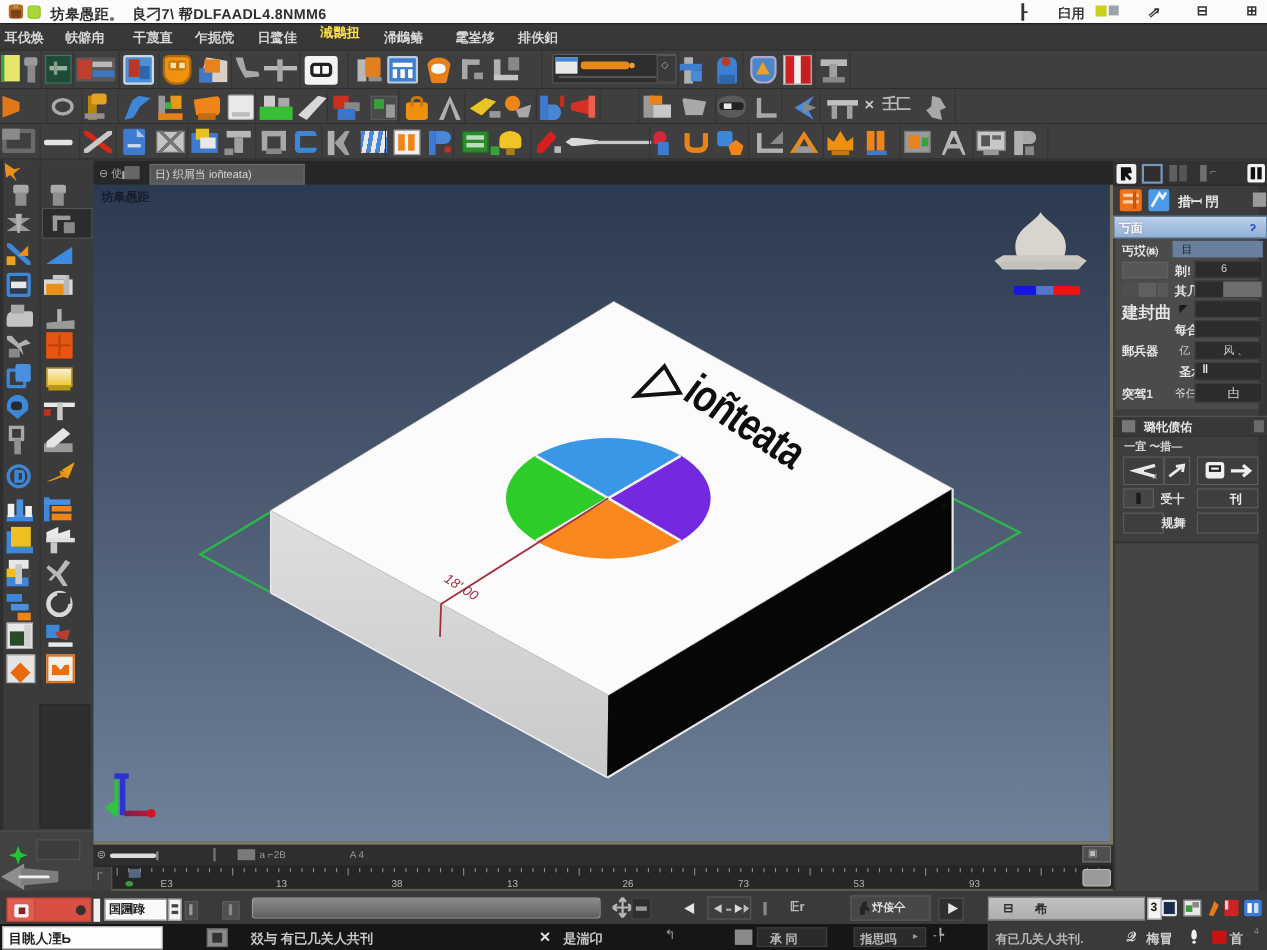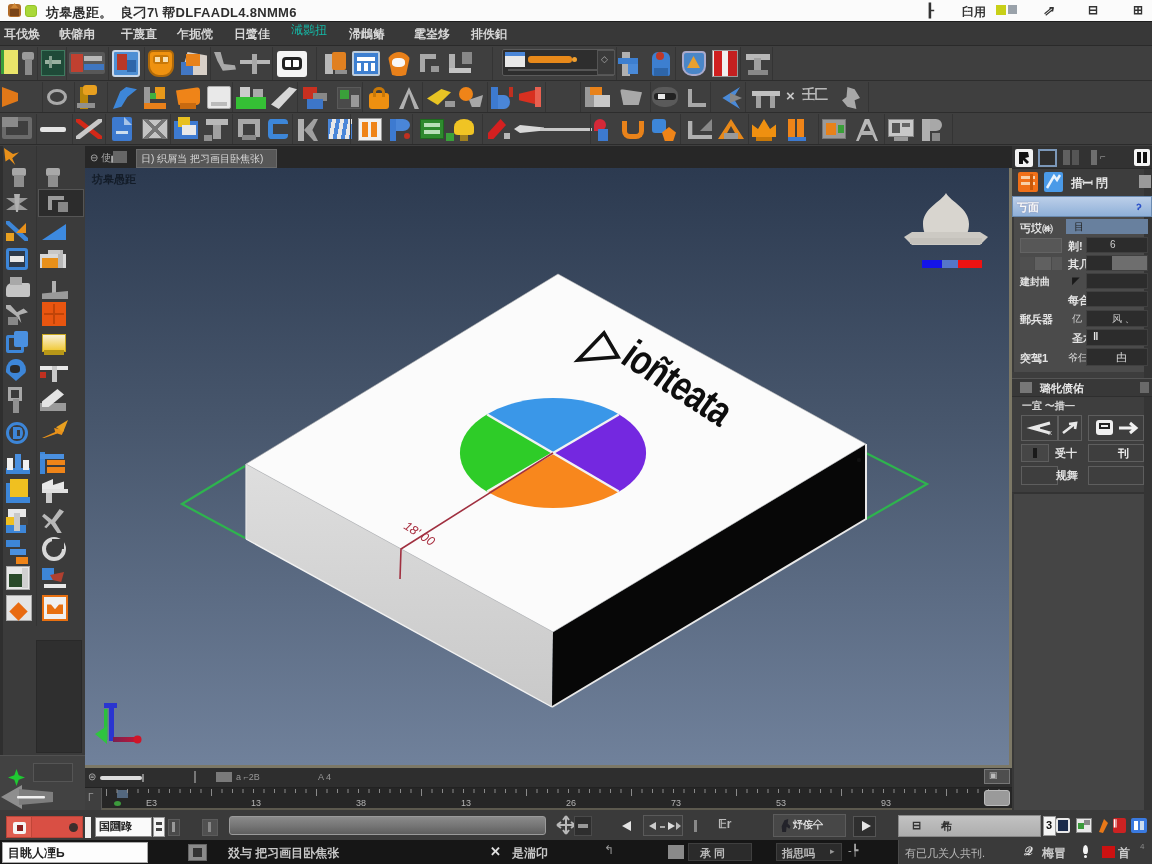--- a/index.html
+++ b/index.html
@@ -16,21 +16,21 @@
 <div style="position:absolute;left:1008px;top:5px;width:9px;height:9px;background:#9aa2aa;"></div>
 <div style="position:absolute;left:1044px;top:3px;white-space:nowrap;font-size:13px;color:#333;font-weight:bold;transform:skewX(-12deg);">⇗</div>
 <div style="position:absolute;left:1088px;top:3px;white-space:nowrap;font-size:12px;color:#333;font-weight:bold;">⊟</div>
 <div style="position:absolute;left:1133px;top:3px;white-space:nowrap;font-size:12px;color:#333;font-weight:bold;">⊞</div>
 <div style="position:absolute;left:0px;top:21px;width:1152px;height:25px;background:#383838;border-top:1px solid #1e1e1e;border-bottom:1px solid #2a2a2a;"></div>
 <div style="position:absolute;left:4px;top:26px;white-space:nowrap;font-size:12px;font-weight:bold;color:#d6d6d6;">耳伐焕</div>
 <div style="position:absolute;left:59px;top:26px;white-space:nowrap;font-size:12px;font-weight:bold;color:#d6d6d6;">㠸僻甪</div>
 <div style="position:absolute;left:121px;top:26px;white-space:nowrap;font-size:12px;font-weight:bold;color:#d6d6d6;">干蔑直</div>
 <div style="position:absolute;left:177px;top:26px;white-space:nowrap;font-size:12px;font-weight:bold;color:#d6d6d6;">乍扼傥</div>
 <div style="position:absolute;left:234px;top:26px;white-space:nowrap;font-size:12px;font-weight:bold;color:#d6d6d6;">日鹭佳</div>
-<div style="position:absolute;left:291px;top:22px;white-space:nowrap;font-size:12px;font-weight:normal;color:#14b8a6;">㳦䴉扭</div>
+<div style="position:absolute;left:291px;top:22px;white-space:nowrap;font-size:12px;font-weight:bold;color:#fde047;">㳦䴉扭</div>
 <div style="position:absolute;left:349px;top:26px;white-space:nowrap;font-size:12px;font-weight:bold;color:#d6d6d6;">㴆䳄䲠</div>
 <div style="position:absolute;left:414px;top:26px;white-space:nowrap;font-size:12px;font-weight:bold;color:#d6d6d6;">雮峑㶴</div>
 <div style="position:absolute;left:471px;top:26px;white-space:nowrap;font-size:12px;font-weight:bold;color:#d6d6d6;">排佚鈤</div>
 <div style="position:absolute;left:0px;top:46px;width:1152px;height:35px;background:#3f3f3f;border-bottom:1px solid #2d2d2d;"></div>
 <div style="position:absolute;left:0px;top:81px;width:1152px;height:32px;background:#3f3f3f;border-bottom:1px solid #2d2d2d;"></div>
 <div style="position:absolute;left:0px;top:113px;width:1152px;height:32px;background:#3f3f3f;border-bottom:1px solid #2b2b2b;"></div>
 <div style="position:absolute;left:1px;top:50px;width:17px;height:24px;background:#e9e46a;border-left:3px solid #3aa03a;"></div>
 <div style="position:absolute;left:22px;top:52px;width:12px;height:8px;background:#9a9a9a;border-radius:2px;"></div>
 <div style="position:absolute;left:25px;top:59px;width:7px;height:16px;background:#8a8a8a;"></div>
 <div style="position:absolute;left:41px;top:50px;width:24px;height:26px;background:#1f4a38;border:1px solid #3f7a5f;"></div>
@@ -343,21 +343,21 @@
 <div style="position:absolute;left:8px;top:769px;width:17px;height:17px;background:#1fc832;clip-path:polygon(50% 0,63% 37%,100% 50%,63% 63%,50% 100%,37% 63%,0 50%,37% 37%);"></div>
 <svg style="position:absolute;left:1px;top:785px" width="58" height="24">
     <polygon points="0,12 21,0 21,24" fill="#8e8e8e"></polygon>
     <polygon points="18,4 52,7 52,17 18,20" fill="#7e7e7e"></polygon>
     <rect x="16" y="11" width="28" height="2.5" fill="#f0f0f0" rx="1"></rect>
   </svg>
 <div style="position:absolute;left:85px;top:146px;width:927px;height:22px;background:#272727;"></div>
 <div style="position:absolute;left:90px;top:151px;white-space:nowrap;font-size:10px;color:#aaa;">⊖ 使▆</div>
 <div style="position:absolute;left:113px;top:151px;width:14px;height:12px;background:#666;"></div>
 <div style="position:absolute;left:136px;top:149px;width:141px;height:19px;background:#575757;border:1px solid #6a6a6a;"></div>
-<div style="position:absolute;left:141px;top:152px;white-space:nowrap;font-size:10px;color:#d8d8d8;letter-spacing:0;">日) 织屑当 把习画目卧焦张)</div>
+<div style="position:absolute;left:141px;top:152px;white-space:nowrap;font-size:10px;color:#d8d8d8;letter-spacing:0;">日) 织屑当 ioñteata)</div>
 <div style="position:absolute;left:85px;top:168px;width:924px;height:597px;background:linear-gradient(180deg,#2c3a50 0%,#47566c 42%,#70819b 100%);"></div>
 <div style="position:absolute;left:1009px;top:168px;width:3px;height:600px;background:#7c7866;"></div>
 <div style="position:absolute;left:85px;top:765px;width:927px;height:3px;background:#7c7866;"></div>
 <div style="position:absolute;left:92px;top:172px;white-space:nowrap;font-size:11px;font-weight:bold;color:#131c28;">坊皋愚距</div>
 <svg style="position:absolute;left:85px;top:168px" width="924" height="597" viewBox="0 0 924 597">
     <defs>
       <linearGradient id="lg" x1="0" y1="0" x2="0" y2="1">
         <stop offset="0" stop-color="#dedede"></stop>
         <stop offset="1" stop-color="#c9c9c9"></stop>
       </linearGradient>
@@ -440,21 +440,21 @@
 <div style="position:absolute;left:1020px;top:238px;width:42px;height:15px;background:#575757;border:1px solid #636363;"></div>
 <div style="position:absolute;left:1068px;top:239px;white-space:nowrap;font-size:11px;font-weight:bold;color:#e4e4e4;">剃!</div>
 <div style="position:absolute;left:1086px;top:237px;width:62px;height:16px;background:#2c2c2c;border:1px solid #404040;"></div>
 <div style="position:absolute;left:1110px;top:239px;white-space:nowrap;font-size:10px;color:#ccc;">6</div>
 <div style="position:absolute;left:1020px;top:257px;width:14px;height:13px;background:#4f4f4f;"></div>
 <div style="position:absolute;left:1035px;top:257px;width:16px;height:13px;background:#606060;"></div>
 <div style="position:absolute;left:1052px;top:257px;width:10px;height:13px;background:#585858;"></div>
 <div style="position:absolute;left:1068px;top:257px;white-space:nowrap;font-size:11px;font-weight:bold;color:#e4e4e4;">其几</div>
 <div style="position:absolute;left:1086px;top:255px;width:62px;height:16px;background:#2c2c2c;border:1px solid #404040;"></div>
 <div style="position:absolute;left:1112px;top:256px;width:35px;height:14px;background:#6e6e6e;"></div>
-<div style="position:absolute;left:1020px;top:275px;white-space:nowrap;font-size:10px;font-weight:bold;color:#e4e4e4;">建封曲</div>
+<div style="position:absolute;left:1020px;top:275px;white-space:nowrap;font-size:15px;font-weight:bold;color:#e4e4e4;">建封曲</div>
 <div style="position:absolute;left:1072px;top:275px;white-space:nowrap;font-size:10px;color:#1a1a1a;">◤</div>
 <div style="position:absolute;left:1086px;top:273px;width:62px;height:16px;background:#2c2c2c;border:1px solid #404040;"></div>
 <div style="position:absolute;left:1068px;top:293px;white-space:nowrap;font-size:11px;font-weight:bold;color:#e4e4e4;">每合</div>
 <div style="position:absolute;left:1086px;top:291px;width:62px;height:16px;background:#2c2c2c;border:1px solid #404040;"></div>
 <div style="position:absolute;left:1020px;top:312px;white-space:nowrap;font-size:11px;font-weight:bold;color:#e4e4e4;">郵兵器</div>
 <div style="position:absolute;left:1072px;top:312px;white-space:nowrap;font-size:10px;color:#ccc;">亿</div>
 <div style="position:absolute;left:1086px;top:310px;width:62px;height:17px;background:#2c2c2c;border:1px solid #404040;"></div>
 <div style="position:absolute;left:1112px;top:312px;white-space:nowrap;font-size:10px;color:#ccc;">风 、</div>
 <div style="position:absolute;left:1072px;top:331px;white-space:nowrap;font-size:11px;font-weight:bold;color:#e4e4e4;">圣水</div>
 <div style="position:absolute;left:1086px;top:329px;width:62px;height:17px;background:#2c2c2c;border:1px solid #404040;"></div>
@@ -655,31 +655,31 @@
 <div style="position:absolute;left:1113px;top:818px;width:13px;height:15px;background:#cc2222;border-radius:2px;"></div>
 <div style="position:absolute;left:1114px;top:818px;white-space:nowrap;font-size:10px;font-weight:bold;color:#fff;">𝄃</div>
 <div style="position:absolute;left:1131px;top:818px;width:16px;height:15px;background:#3a7ae0;border-radius:2px;"></div>
 <div style="position:absolute;left:1134px;top:821px;width:4px;height:9px;background:#fff;"></div>
 <div style="position:absolute;left:1140px;top:821px;width:4px;height:9px;background:#cde;"></div>
 <div style="position:absolute;left:0px;top:840px;width:1152px;height:24px;background:#161616;"></div>
 <div style="position:absolute;left:2px;top:842px;width:146px;height:21px;background:#fdfdfd;border:1px solid #aaa;"></div>
 <div style="position:absolute;left:8px;top:845px;white-space:nowrap;font-size:12px;font-weight:bold;color:#222;">目眺人凐Ь</div>
 <div style="position:absolute;left:188px;top:844px;width:19px;height:17px;background:#8a8a8a;border:1px solid #666;"></div>
 <div style="position:absolute;left:193px;top:848px;width:9px;height:9px;background:#333;"></div>
-<div style="position:absolute;left:228px;top:845px;white-space:nowrap;font-size:12px;font-weight:bold;color:#c8c8c8;">㸚与 把习画目卧焦张</div>
+<div style="position:absolute;left:228px;top:845px;white-space:nowrap;font-size:12px;font-weight:bold;color:#c8c8c8;">㸚与 有已几关人共刊</div>
 <div style="position:absolute;left:490px;top:844px;white-space:nowrap;font-size:13px;font-weight:bold;color:#e0e0e0;">✕</div>
 <div style="position:absolute;left:512px;top:845px;white-space:nowrap;font-size:12px;font-weight:bold;color:#c8c8c8;">是湍卬</div>
 <div style="position:absolute;left:604px;top:843px;white-space:nowrap;font-size:12px;color:#999;">↰</div>
 <div style="position:absolute;left:668px;top:845px;width:16px;height:14px;background:#8a8a8a;"></div>
 <div style="position:absolute;left:688px;top:843px;width:64px;height:18px;background:#2b2b2b;border:1px solid #3f3f3f;"></div>
 <div style="position:absolute;left:700px;top:846px;white-space:nowrap;font-size:11px;font-weight:bold;color:#bbb;">承 同</div>
 <div style="position:absolute;left:776px;top:843px;width:66px;height:18px;background:#2b2b2b;border:1px solid #3f3f3f;"></div>
 <div style="position:absolute;left:782px;top:846px;white-space:nowrap;font-size:11px;font-weight:bold;color:#bbb;">指思吗</div>
 <div style="position:absolute;left:830px;top:846px;white-space:nowrap;font-size:9px;color:#999;">▸</div>
 <div style="position:absolute;left:848px;top:844px;white-space:nowrap;font-size:11px;color:#aaa;">-┡</div>
 <div style="position:absolute;left:898px;top:840px;width:254px;height:24px;background:#3a3a3a;border-left:1px solid #4a4a4a;"></div>
-<div style="position:absolute;left:905px;top:846px;white-space:nowrap;font-size:11px;color:#b9b9b9;font-weight:normal;">有已几关人共刊.</div>
+<div style="position:absolute;left:905px;top:846px;white-space:nowrap;font-size:11px;color:#b9b9b9;font-weight:bold;">有已几关人共刊.</div>
 <div style="position:absolute;left:1024px;top:844px;white-space:nowrap;font-size:12px;font-weight:bold;color:#ddd;">𝒬</div>
 <div style="position:absolute;left:1042px;top:845px;white-space:nowrap;font-size:12px;font-weight:bold;color:#ccc;">梅冒</div>
 <div style="position:absolute;left:1083px;top:845px;width:5px;height:9px;background:#f4f4f4;border-radius:50% 50% 50% 50% / 60% 60% 40% 40%;"></div>
 <div style="position:absolute;left:1084px;top:855px;width:3px;height:3px;background:#f4f4f4;border-radius:50%;"></div>
 <div style="position:absolute;left:1102px;top:846px;width:13px;height:12px;background:#cc1111;"></div>
 <div style="position:absolute;left:1118px;top:845px;white-space:nowrap;font-size:12px;font-weight:bold;color:#ccc;">首</div>
 <div style="position:absolute;left:1140px;top:842px;white-space:nowrap;font-size:8px;color:#888;">4</div>
 </body></html>

